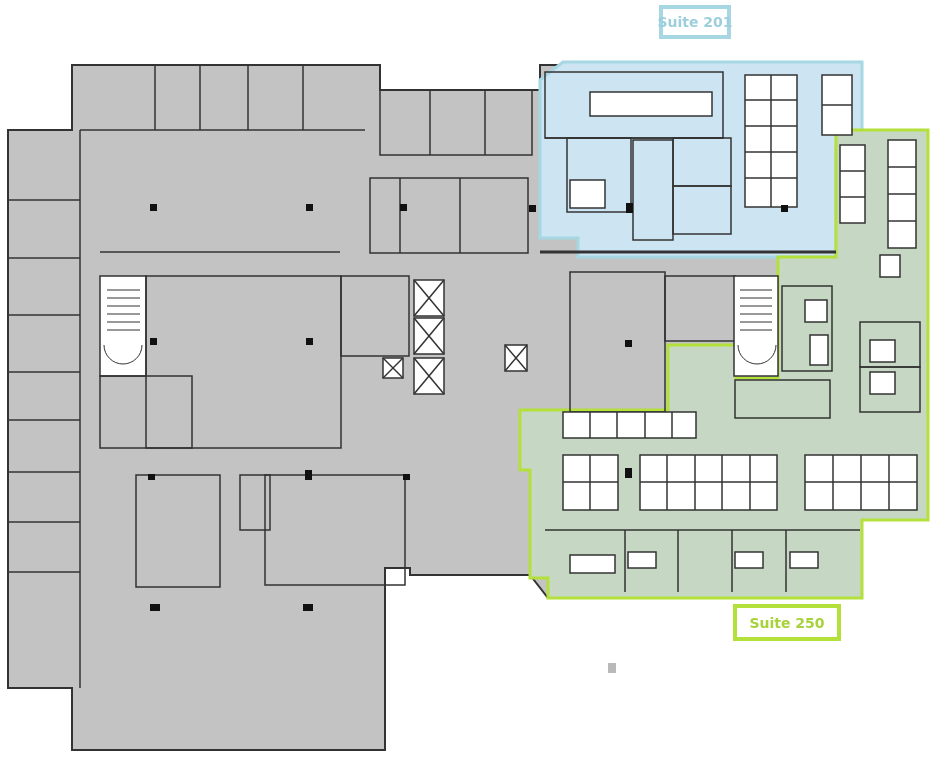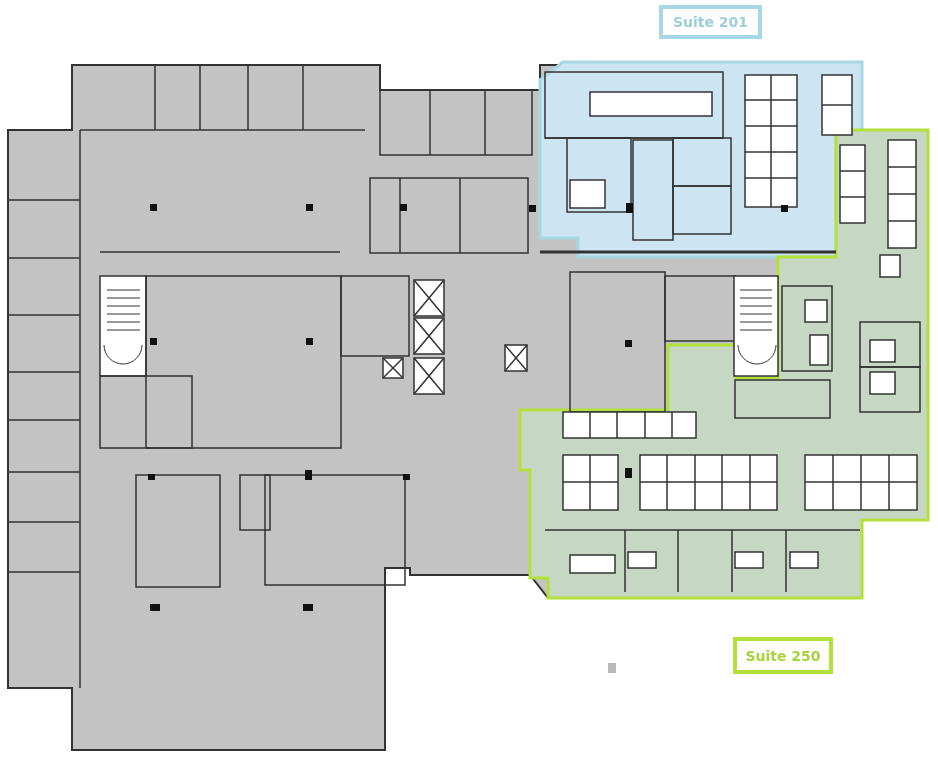--- a/index.html
+++ b/index.html
@@ -3,22 +3,22 @@
 <meta charset="utf-8">
 <style>
   html, body { margin: 0; padding: 0; background: #ffffff; }
   body { width: 938px; height: 769px; position: relative; overflow: hidden; font-family: "DejaVu Sans", sans-serif; }
   #plan { position: absolute; left: 0; top: 0; width: 938px; height: 769px; }
   .label-box {
     position: absolute; box-sizing: border-box; background: #ffffff;
     font-family: "DejaVu Sans", sans-serif; font-weight: bold; font-size: 14px;
     display: flex; align-items: center; justify-content: center; white-space: nowrap;
   }
-  .label-201 { left: 659px; top: 5px; width: 103px; height: 34px; border: 4px solid #a6d7e3; color: #9ccedb; }
-  .label-250 { left: 733px; top: 637px; width: 100px; height: 37px; border: 4px solid #b3e03a; color: #a7d23a; }
+  .label-201 { left: 659px; top: 5px; width: 72px; height: 34px; border: 4px solid #a6d7e3; color: #9ccedb; }
+  .label-250 { left: 733px; top: 604px; width: 108px; height: 37px; border: 4px solid #b3e03a; color: #a7d23a; }
   .marker { position: absolute; left: 608px; top: 663px; width: 8px; height: 10px; background: #b9b9b9; }
 </style>
 </head>
 <body>
 
 <svg id="plan" viewBox="0 0 938 769" xmlns="http://www.w3.org/2000/svg">
 
   <g>
     <polygon fill="#c3c3c3" stroke="#333" stroke-width="2" points="8,130 72,130 72,65 380,65 380,90 540,90 540,65 862,65 862,130 928,130 928,260 920,260 920,520 862,520 862,598 548,598 530,575 410,575 410,568 385,568 385,750 72,750 72,688 8,688"></polygon>
   </g>

